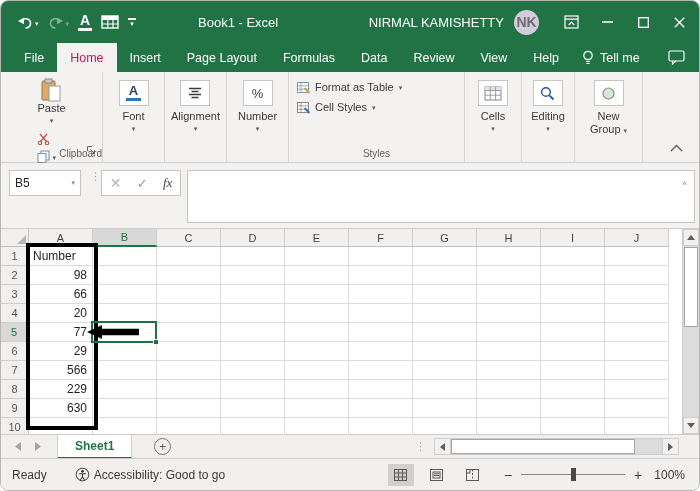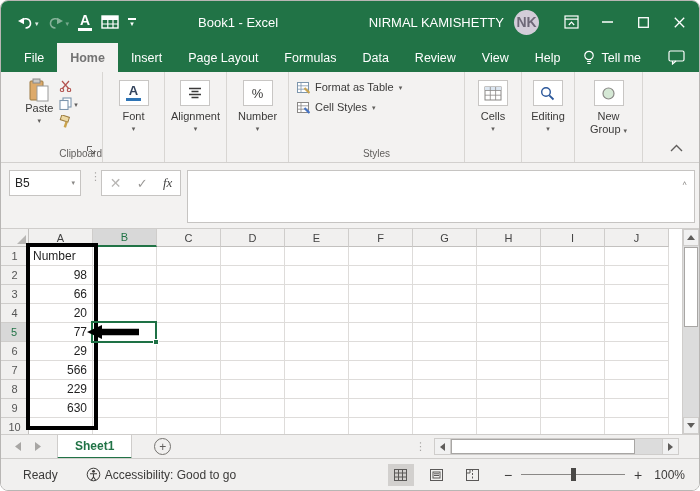--- a/index.html
+++ b/index.html
@@ -19,36 +19,36 @@
   .title-text { margin-left:62px; font-size:13px; white-space:nowrap; }
   .user-name { margin-left:auto; font-size:13px; white-space:nowrap; }
   .avatar { width:25px; height:25px; border-radius:50%; background:#d3cdd9; color:#6e6878;
             font-size:14px; font-weight:bold; display:flex; align-items:center; justify-content:center; margin:0 14px 0 10px; }
   .winbtn { width:36px; height:42px; display:flex; align-items:center; justify-content:center; cursor:default; }
   .winbtn.close { margin-right:2px; }
 
   
   .tabsrow { height:29px; background:#217346; display:flex; align-items:stretch; color:#fff; font-size:12.5px; flex:0 0 auto; }
   .rtab { padding:0 13px; display:flex; align-items:center; cursor:default; }
-  .rtab.active { background:#f3f2f1; color:#737373; font-weight:bold; }
+  .rtab.active { background:#f3f2f1; color:#be185d; font-weight:normal; }
   .tabs-list { display:flex; align-items:stretch; margin-left:10px; }
   .tellme { display:flex; align-items:center; gap:6px; padding:0 10px; }
   .feedback { margin-left:auto; margin-right:14px; display:flex; align-items:center; }
 
   
   .ribbon { height:91px; background:#f3f2f1; border-bottom:1px solid #d2d0ce; display:flex; position:relative; flex:0 0 auto; }
   .grp { position:relative; border-right:1px solid #d8d6d3; display:flex; flex-direction:column; align-items:center; padding-top:6px; }
   .grp-label { position:absolute; bottom:3px; left:0; right:0; text-align:center; font-size:10px; color:#605e5c; }
   .bigbtn { display:flex; flex-direction:column; align-items:center; cursor:default; }
   .iconbox { width:30px; height:26px; background:#fff; border:1px solid #c8c6c4; display:flex;
              align-items:center; justify-content:center; margin-bottom:4px; }
   .bb-label { font-size:11px; color:#3b3a39; line-height:13px; }
   .chev { font-size:7px; color:#605e5c; margin-top:2px; }
   .g-clipboard { width:102px; }
-  .clip-content { display:flex; gap:6px; }
+  .clip-content { display:flex; gap:6px;flex-direction:column; }
   .paste-btn { display:flex; flex-direction:column; align-items:center; }
   .clip-tools { display:flex; flex-direction:column; gap:5px; padding-top:2px; }
   .clip-tool { display:flex; align-items:center; gap:2px; }
   .launcher { position:absolute; right:6px; bottom:3px; }
   .g-font, .g-align, .g-number { width:62px; padding-top:8px; }
   .g-styles { width:176px; align-items:flex-start; padding:5px 0 0 8px; }
   .style-row { display:flex; align-items:center; gap:5px; height:20px; font-size:11px; color:#3b3a39; cursor:default; }
   .g-cells { width:57px; padding-top:8px; }
   .g-editing { width:53px; padding-top:8px; }
   .g-newgroup { width:68px; padding-top:8px; border-right:1px solid #d8d6d3; }
@@ -109,21 +109,21 @@
   .hdots { margin-left:auto; color:#a8a6a4; font-size:11px; line-height:7px; margin-right:8px; }
   .hscroll { width:245px; height:17px; background:#dcdcdc; border:1px solid #cfcdcb; display:flex; margin-right:20px; }
   .harrow { width:16px; height:15px; background:#f1f1f1; border-right:1px solid #cfcdcb; display:flex; align-items:center; justify-content:center; flex:0 0 auto; }
   .harrow.right { border-right:none; border-left:1px solid #cfcdcb; }
   .hthumb { width:184px; height:15px; background:#fff; border:1px solid #a8a6a4; flex:0 0 auto; }
   .htrack { flex:1; }
 
   
   .statusbar { flex:1; background:#f1f0ef; border-top:1px solid #cfcdcb; display:flex; align-items:center;
                font-size:12px; color:#3b3a39; }
-  .st-ready { margin-left:22px;text-align:center; }
+  .st-ready { margin-left:11px;text-align:center; }
   .st-access { display:flex; align-items:center; gap:4px; margin-left:28px; }
   .viewbtns { display:flex; gap:10px; margin-left:auto; }
   .viewbtn { width:26px; height:22px; display:flex; align-items:center; justify-content:center; }
   .viewbtn.active { background:#d2d0ce; }
   .zoomctl { display:flex; align-items:center; gap:9px; margin:0 12px 0 18px; }
   .zoom-minus, .zoom-plus { font-size:14px; color:#3b3a39; }
   .zoom-track { width:104px; height:1px; background:#8a8886; position:relative; }
   .zoom-handle { position:absolute; left:48%; top:-6px; width:5px; height:13px; background:#4a4846; }
   .zoom-pct { margin-right:14px; }
 </style>

